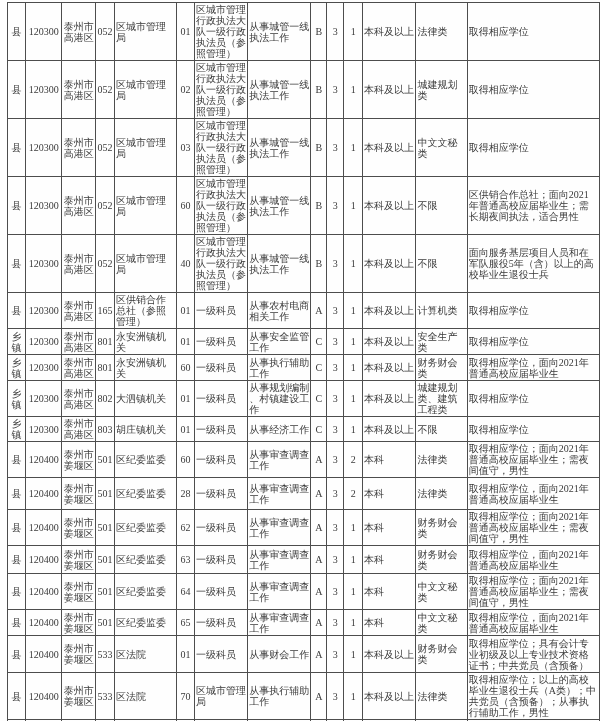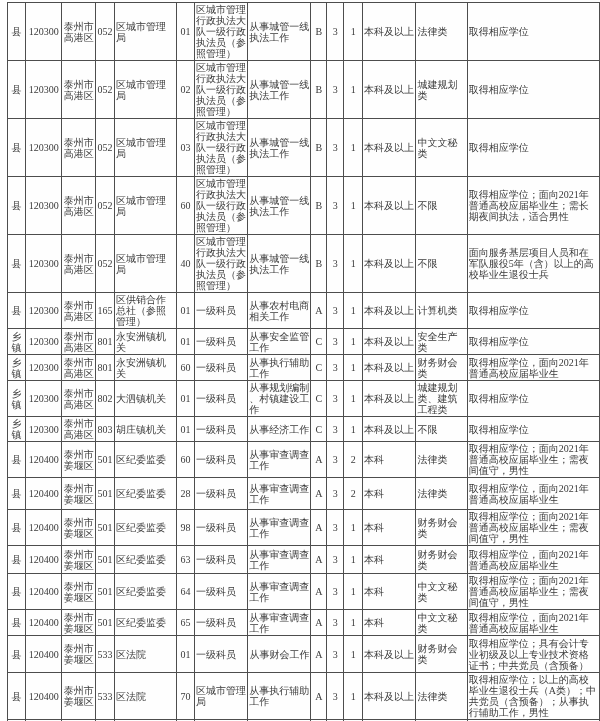--- a/index.html
+++ b/index.html
@@ -108,21 +108,21 @@
           <td class="al-c" style="border-color: rgb(77, 77, 77);">052</td>
           <td class="al-l" style="border-color: rgb(77, 77, 77);">区城市管理局</td>
           <td class="al-c" style="border-color: rgb(77, 77, 77);">60</td>
           <td class="al-l" style="border-color: rgb(77, 77, 77);">区城市管理行政执法大队一级行政执法员（参照管理）</td>
           <td class="al-l" style="border-color: rgb(77, 77, 77);">从事城管一线执法工作</td>
           <td class="al-c" style="border-color: rgb(77, 77, 77);">B</td>
           <td class="al-c" style="border-color: rgb(77, 77, 77);">3</td>
           <td class="al-c" style="border-color: rgb(77, 77, 77);">1</td>
           <td class="al-l" style="border-color: rgb(77, 77, 77);">本科及以上</td>
           <td class="al-l" style="border-color: rgb(77, 77, 77);">不限</td>
-          <td class="al-l" style="border-color: rgb(77, 77, 77);">取得相应学位；面向2021年普通高校应届毕业生；需长期夜间执法，适合男性</td>
+          <td class="al-l" style="border-color: rgb(77, 77, 77);">区供销合作总社；面向2021年普通高校应届毕业生；需长期夜间执法，适合男性</td>
         </tr>
         <tr style="height: 57px;">
           <td class="al-c" style="border-color: rgb(77, 77, 77);">县</td>
           <td class="al-c" style="border-color: rgb(77, 77, 77);">120300</td>
           <td class="al-c" style="border-color: rgb(77, 77, 77);">泰州市高港区</td>
           <td class="al-c" style="border-color: rgb(77, 77, 77);">052</td>
           <td class="al-l" style="border-color: rgb(77, 77, 77);">区城市管理局</td>
           <td class="al-c" style="border-color: rgb(77, 77, 77);">40</td>
           <td class="al-l" style="border-color: rgb(77, 77, 77);">区城市管理行政执法大队一级行政执法员（参照管理）</td>
           <td class="al-l" style="border-color: rgb(77, 77, 77);">从事城管一线执法工作</td>
@@ -244,21 +244,21 @@
           <td class="al-l" style="border-color: rgb(77, 77, 77);">本科</td>
           <td class="al-l" style="border-color: rgb(77, 77, 77);">法律类</td>
           <td class="al-l" style="border-color: rgb(77, 77, 77);">取得相应学位，面向2021年普通高校应届毕业生</td>
         </tr>
         <tr style="height: 33px;">
           <td class="al-c" style="border-color: rgb(77, 77, 77);">县</td>
           <td class="al-c" style="border-color: rgb(77, 77, 77);">120400</td>
           <td class="al-c" style="border-color: rgb(77, 77, 77);">泰州市姜堰区</td>
           <td class="al-c" style="border-color: rgb(77, 77, 77);">501</td>
           <td class="al-l" style="border-color: rgb(77, 77, 77);">区纪委监委</td>
-          <td class="al-c" style="border-color: rgb(77, 77, 77);">98</td>
+          <td class="al-c" style="border-color: rgb(77, 77, 77);">62</td>
           <td class="al-l" style="border-color: rgb(77, 77, 77);">一级科员</td>
           <td class="al-l" style="border-color: rgb(77, 77, 77);">从事审查调查工作</td>
           <td class="al-c" style="border-color: rgb(77, 77, 77);">A</td>
           <td class="al-c" style="border-color: rgb(77, 77, 77);">3</td>
           <td class="al-c" style="border-color: rgb(77, 77, 77);">1</td>
           <td class="al-l" style="border-color: rgb(77, 77, 77);">本科</td>
           <td class="al-l" style="border-color: rgb(77, 77, 77);">财务财会类</td>
           <td class="al-l" style="border-color: rgb(77, 77, 77);">取得相应学位；面向2021年普通高校应届毕业生；需夜间值守，男性</td>
         </tr>
         <tr style="height: 28px;">
@@ -310,21 +310,21 @@
           <td class="al-l" style="border-color: rgb(77, 77, 77);">取得相应学位，面向2021年普通高校应届毕业生</td>
         </tr>
         <tr style="height: 37px;">
           <td class="al-c" style="border-color: rgb(77, 77, 77);">县</td>
           <td class="al-c" style="border-color: rgb(77, 77, 77);">120400</td>
           <td class="al-c" style="border-color: rgb(77, 77, 77);">泰州市姜堰区</td>
           <td class="al-c" style="border-color: rgb(77, 77, 77);">533</td>
           <td class="al-l" style="border-color: rgb(77, 77, 77);">区法院</td>
           <td class="al-c" style="border-color: rgb(77, 77, 77);">01</td>
           <td class="al-l" style="border-color: rgb(77, 77, 77);">一级科员</td>
-          <td class="al-l" style="border-color: rgb(77, 77, 77); text-align: right;">从事财会工作</td>
+          <td class="al-l" style="border-color: rgb(77, 77, 77);">从事财会工作</td>
           <td class="al-c" style="border-color: rgb(77, 77, 77);">A</td>
           <td class="al-c" style="border-color: rgb(77, 77, 77);">3</td>
           <td class="al-c" style="border-color: rgb(77, 77, 77);">1</td>
           <td class="al-l" style="border-color: rgb(77, 77, 77);">本科及以上</td>
           <td class="al-l" style="border-color: rgb(77, 77, 77);">财务财会类</td>
           <td class="al-l" style="border-color: rgb(77, 77, 77);">取得相应学位；具有会计专业初级及以上专业技术资格证书；中共党员（含预备）</td>
         </tr>
         <tr style="height: 41px;">
           <td class="al-c" style="border-color: rgb(77, 77, 77);">县</td>
           <td class="al-c" style="border-color: rgb(77, 77, 77);">120400</td>

